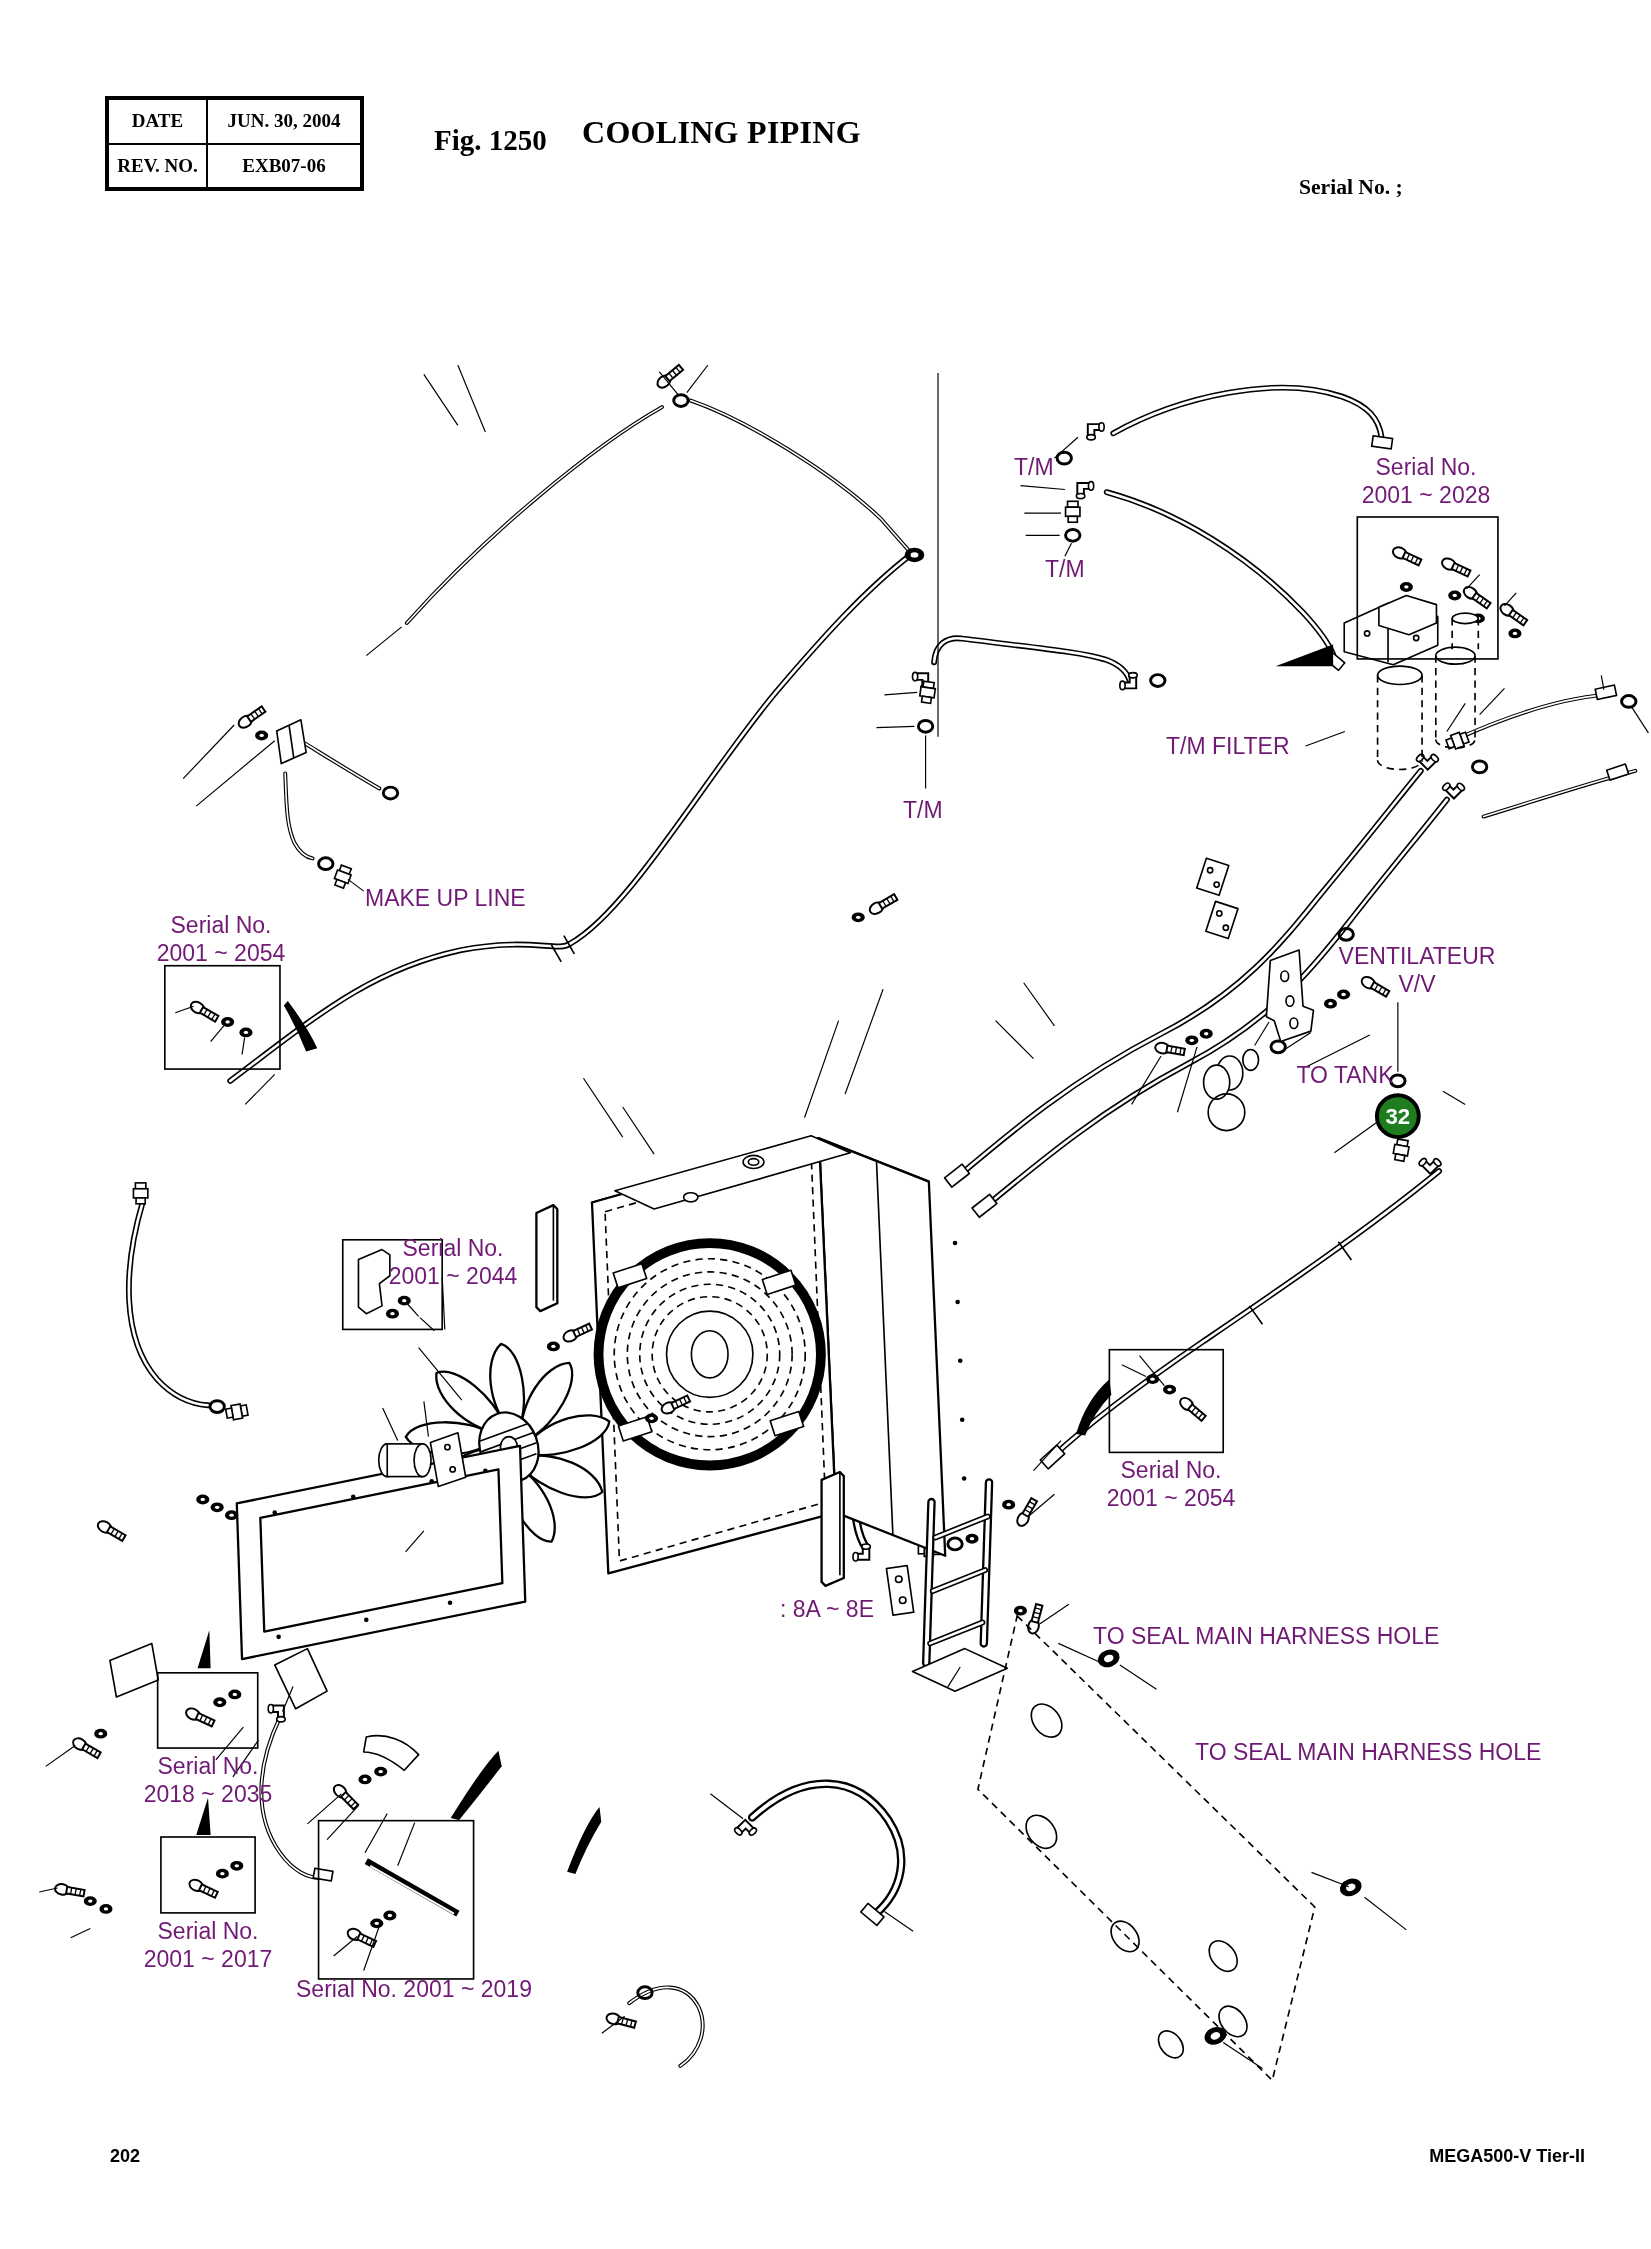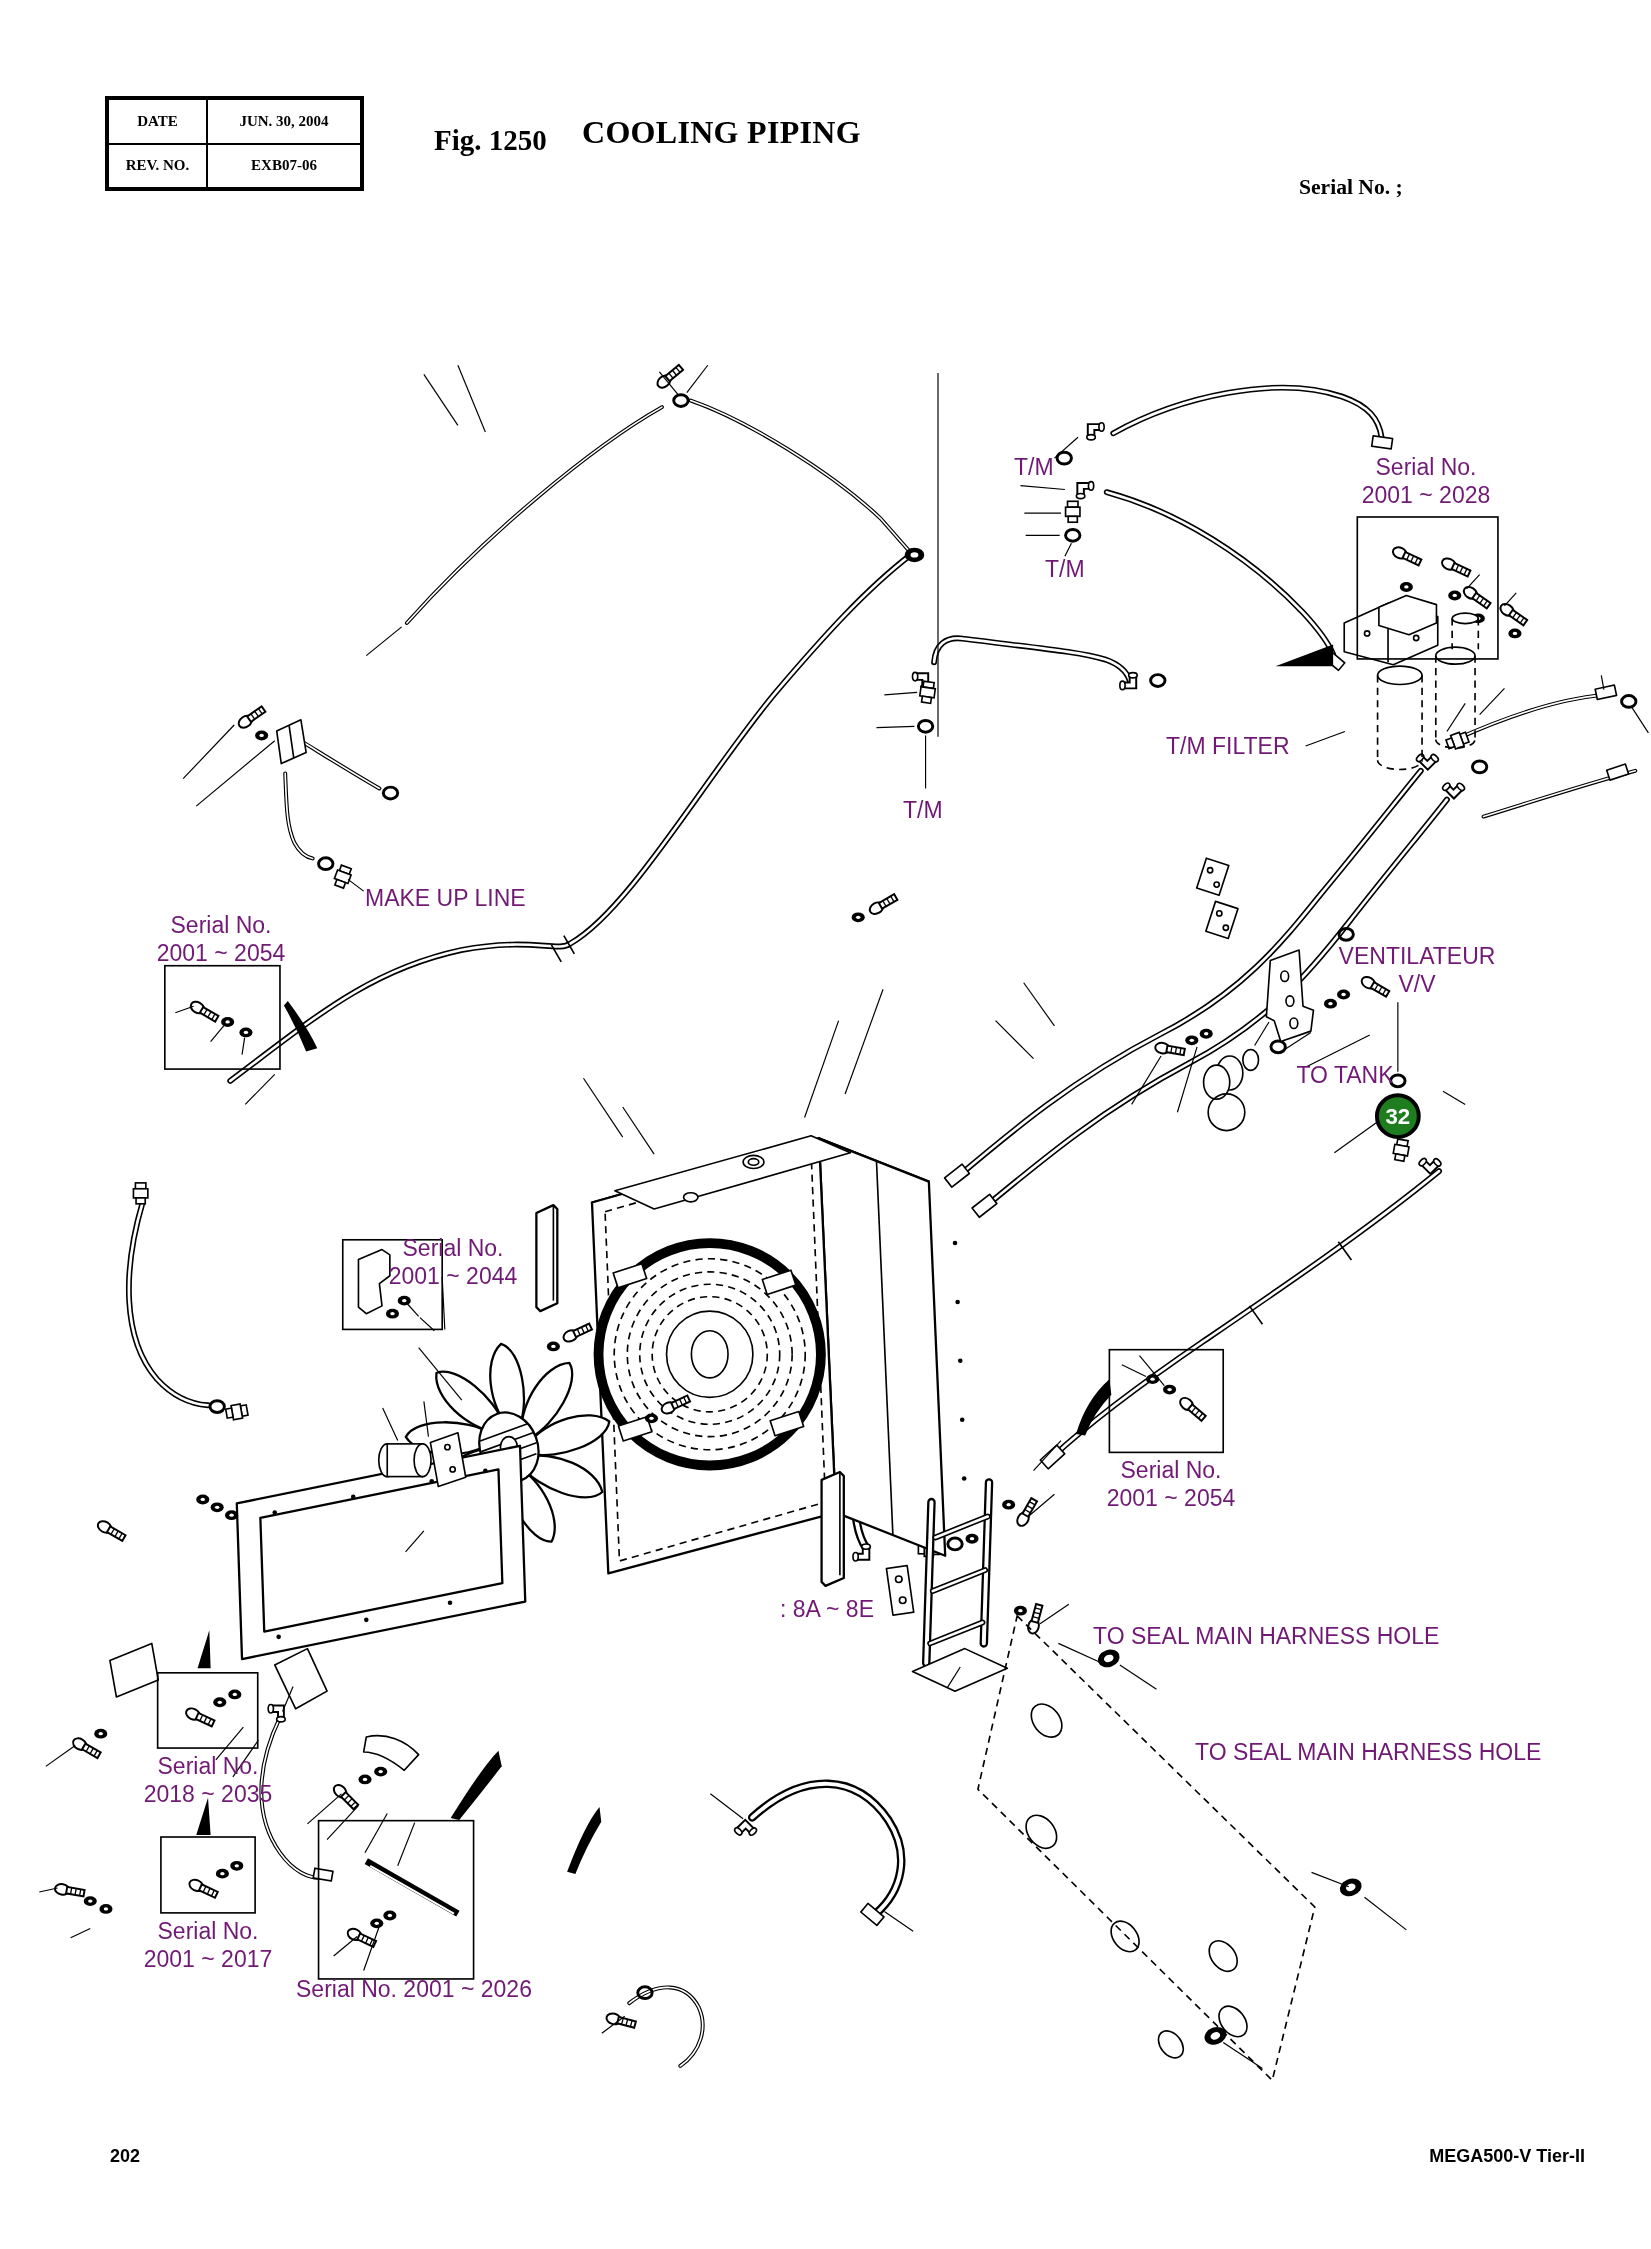--- a/index.html
+++ b/index.html
@@ -6,21 +6,21 @@
   #page{position:relative;width:1651px;height:2250px;background:#fff;overflow:hidden;
         font-family:"Liberation Sans",sans-serif;color:#000;}
   #art{position:absolute;left:0;top:0;width:1651px;height:2250px;}
   .abs{position:absolute;white-space:nowrap;}
   .serif{font-family:"Liberation Serif",serif;font-weight:bold;}
   .lbl{font-size:23px;color:#701a75;}
   .ctr{transform:translateX(-50%);text-align:center;line-height:28px;}
   .hdr-table{position:absolute;left:105px;top:96px;width:253px;height:89px;
              border:3.3px solid #000;display:grid;grid-template-columns:99px 1fr;grid-template-rows:1fr 1fr;}
   .hdr-cell{border:1px solid #000;display:flex;align-items:center;justify-content:center;
-            font-size:15px;}
+            font-size:19px;}
   .fig{font-size:29px;}
   .ttl{font-size:32px;letter-spacing:0.3px;margin-top:15px;}
   .ser-note{font-size:21.6px;}
   .foot{font-size:18px;font-weight:bold;}
   .ln2{stroke:#000;stroke-width:2.5;fill:none;}
   .shape{fill:#fff;stroke:#000;stroke-width:3.5;stroke-linejoin:round;}
   .shape2{fill:#fff;stroke:#000;stroke-width:2.5;stroke-linejoin:round;}
   .dash{stroke:#000;stroke-width:2.5;fill:none;stroke-dasharray:11 8;}
   .ld{stroke:#000;stroke-width:1.8;fill:none;}
   .blk{fill:#000;stroke:none;}
@@ -567,19 +567,19 @@
 <div class="abs lbl" style="left:1093px;top:1623px;">TO SEAL MAIN HARNESS HOLE</div>
 <div class="abs lbl" style="left:1195px;top:1739px;">TO SEAL MAIN HARNESS HOLE</div>
 <div class="abs lbl ctr" style="left:208px;top:1752px;">
   <div>Serial No.</div>
   <div>2018 ~ 2035</div>
 </div>
 <div class="abs lbl ctr" style="left:208px;top:1917px;">
   <div>Serial No.</div>
   <div>2001 ~ 2017</div>
 </div>
-<div class="abs lbl" style="left:296px;top:1976px;">Serial No. 2001 ~ 2026</div>
+<div class="abs lbl" style="left:296px;top:1976px;">Serial No. 2001 ~ 2019</div>
 
 <div class="abs foot" style="left:110px;top:2146px;">202</div>
 <div class="abs foot" style="left:1323px;top:2146px;width:262px;text-align:right;">MEGA500-V Tier-II</div>
 
 </div>
 
 
 </body></html>

